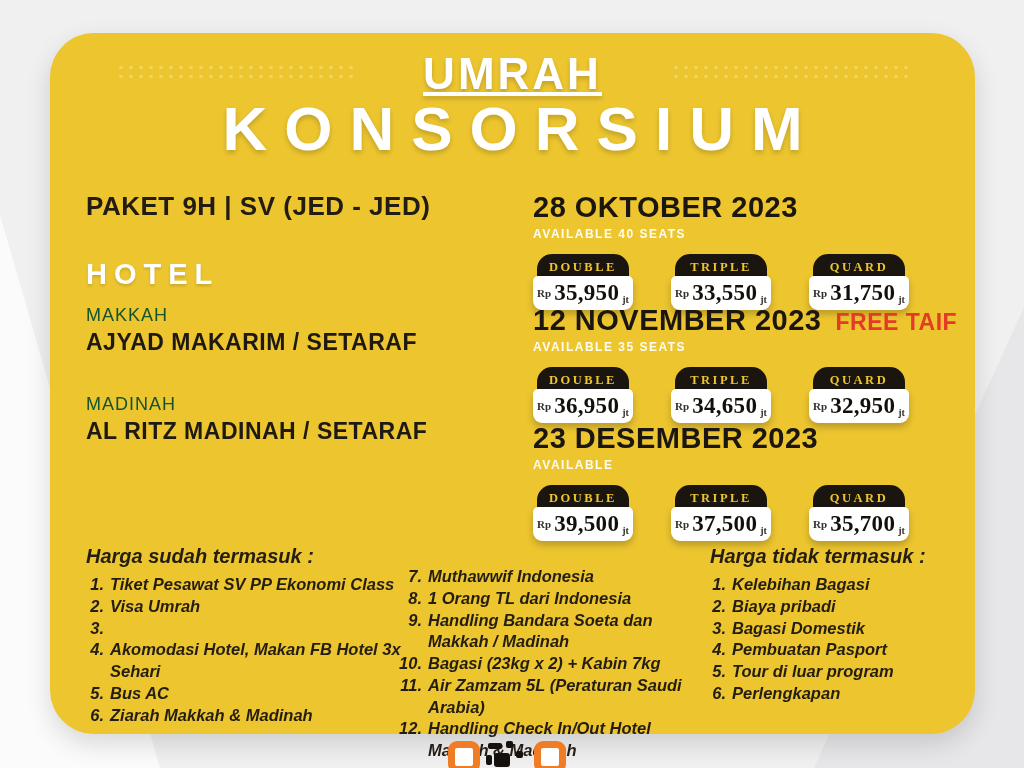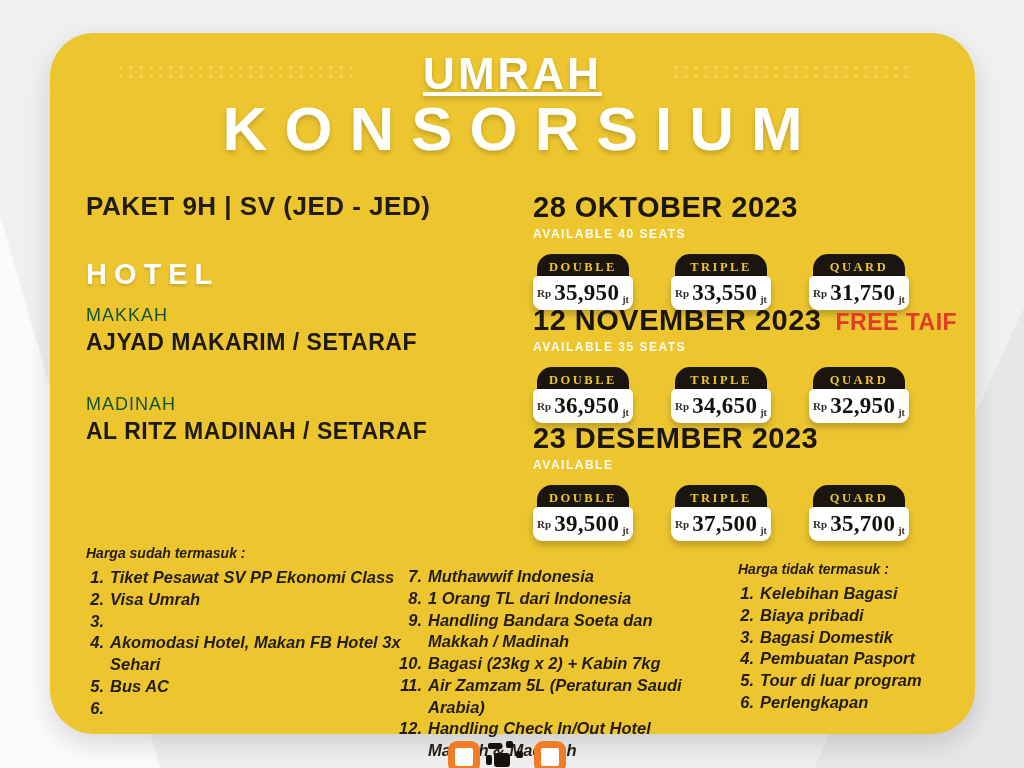--- a/index.html
+++ b/index.html
@@ -50,26 +50,26 @@
     font-weight:800; letter-spacing:2.5px;}
   .pc-body{position:relative; margin-top:-8px; background:#ffffff;
     border-radius:5px 5px 9px 9px; height:34px; box-shadow:0 4px 7px rgba(0,0,0,0.22);
     display:flex; align-items:center; justify-content:center; gap:3px;}
   .pc-cur{font-size:11px; font-weight:700; color:#36302a;}
   .pc-amount{font-size:23px; font-weight:800; color:#13100b; letter-spacing:0.3px;}
   .pc-unit{font-size:10px; font-weight:700; color:#36302a; align-self:flex-end; margin-bottom:5px;}
 
   
   .list{position:absolute; color:#241d12; font-style:italic;}
-  .list-title{font-size:14px; font-weight:800; margin:0 0 6px 0;}
+  .list-title{font-size:20px; font-weight:800; margin:0 0 6px 0;}
   .li{display:flex; font-size:16.5px; font-weight:600; line-height:1.32;}
   .li .num{flex:0 0 auto; text-align:right; margin-right:6px;}
   .list-incl1{left:36px; top:512px; width:330px;} .list-incl1 .num{width:18px;}
   .list-incl2{left:346px; top:533px; width:292px;} .list-incl2 .num{width:26px;}
-  .list-excl{left:688px; top:512px; width:252px;margin-top:16px;} .list-excl .num{width:16px;}
+  .list-excl{left:660px; top:512px; width:252px;} .list-excl .num{width:16px;}
 
   
   .qr{position:absolute; left:448px; top:741px; width:130px; height:40px;}
   .finder{position:absolute; width:32px; height:32px; box-sizing:border-box;
     border:7px solid #F07D26; border-radius:9px; background:#fff; top:0;}
   .finder.f-left{left:0;} .finder.f-right{left:86px;}
   .qmod{position:absolute; background:#15110c;}
   .m1{left:40px; top:2px; width:14px; height:6px; border-radius:2px;}
   .m2{left:58px; top:0px; width:7px; height:7px; border-radius:2px;}
   .m3{left:46px; top:12px; width:16px; height:14px; border-radius:3px;}
@@ -219,20 +219,21 @@
       <div class="li">
           <span class="num">4.</span>
           <span class="txt">Akomodasi Hotel, Makan FB Hotel 3x Sehari</span>
         </div>
       <div class="li">
           <span class="num">5.</span>
           <span class="txt">Bus AC</span>
         </div>
       <div class="li">
           <span class="num">6.</span>
+          <span class="txt">Ziarah Makkah &amp; Madinah</span>
         </div>
     </div>
 
     <div class="list list-incl2">
       <div class="li">
           <span class="num">7.</span>
           <span class="txt">Muthawwif Indonesia</span>
         </div>
       <div class="li">
           <span class="num">8.</span>

